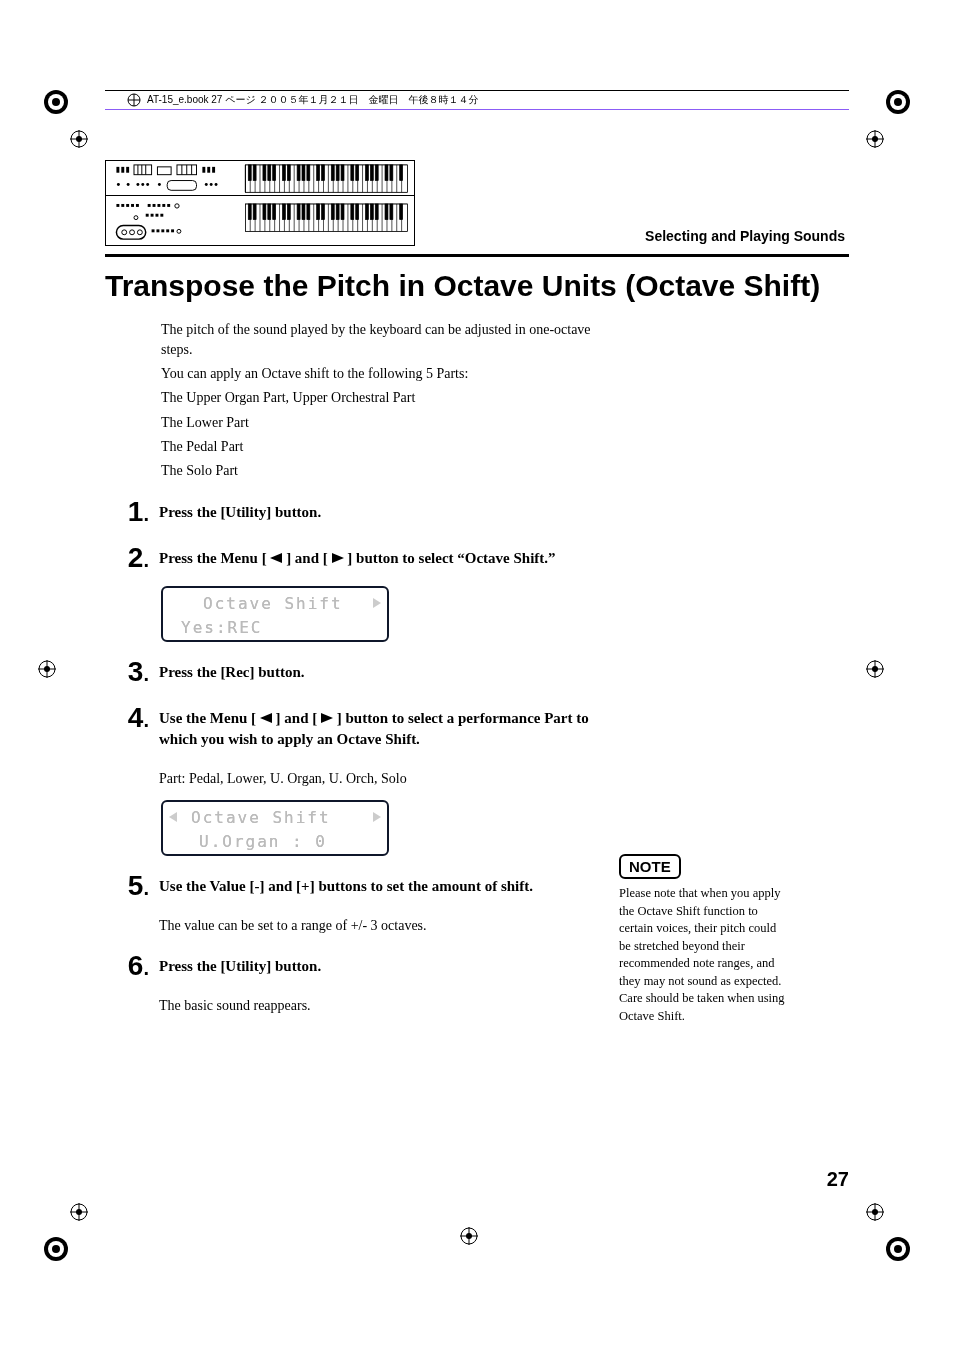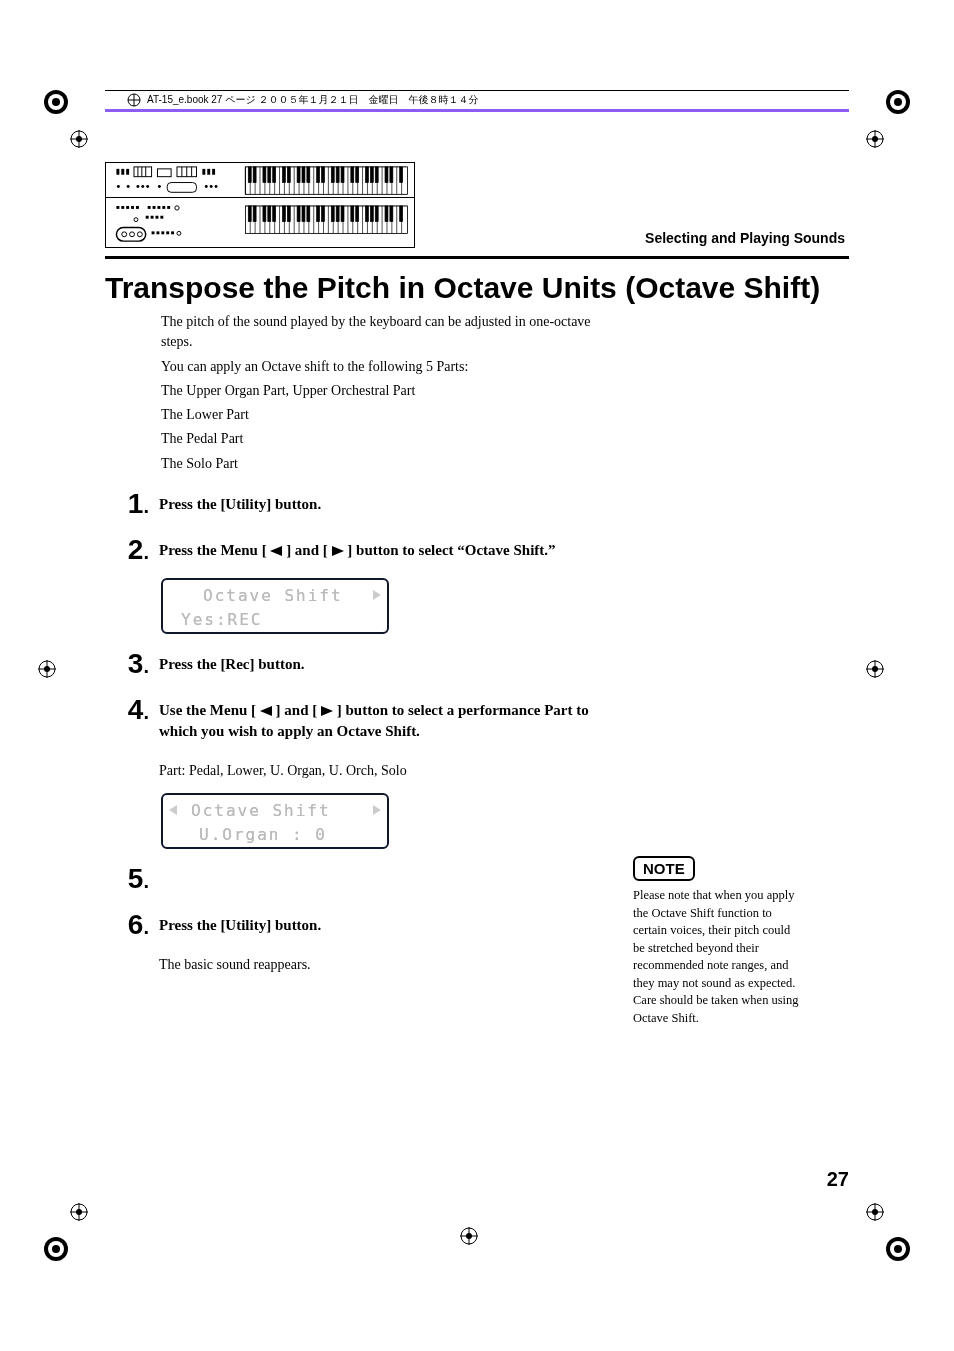--- a/index.html
+++ b/index.html
@@ -25,21 +25,21 @@
   .page {
     position: absolute;
     left: 105px;
     top: 90px;
     width: 744px;
   }
   .header-line {
     font-size: 10px;
     font-family: sans-serif;
     border-top: 1px solid #000;
-    border-bottom: 3px solid #8b5cf6;
+    border-bottom: 1px solid #8b5cf6;
     padding: 2px 0 2px 22px;
     display: flex;
     align-items: center;
     gap: 6px;
     margin-bottom: 50px;
   }
   .header-line .left-dec { width: 14px; }
   .top-row {
     display: flex;
     align-items: flex-end;
@@ -70,22 +70,22 @@
   .hr-thick { height: 3px; background: #000; margin-bottom: 12px; }
   .title {
     font-family: Arial, Helvetica, sans-serif;
     font-weight: 900;
     font-size: 30px;
     line-height: 1.1;
     margin-bottom: 8px;
   }
   .content-columns {
     display: flex;
-    gap: 28px;
-    align-items: flex-start;
+    gap: 14px;
+    align-items: center;
   }
   .main-col { width: 500px; }
   .side-col { width: 168px; padding-top: 544px; }
   .intro p {
     font-size: 14px;
     line-height: 1.45;
     margin-bottom: 4px;
     padding-left: 56px;
   }
   .step {
@@ -536,20 +536,24 @@
           </svg>
         <div class="lcd-text" style="left:28px;top:6px">  Octave Shift</div>
         <div class="lcd-text" style="left:36px;top:30px">U.Organ :    0</div>
         <svg style="position:absolute;right:6px;top:10px" width="8" height="10">
             <polygon points="0,0 0,10 8,5" fill="#ccc"></polygon>
           </svg>
       </div>
 
       <div class="step">
         <div class="step-num"><span>5</span><span class="dot">.</span></div>
+        <div class="step-body">
+          <p class="instr">Use the Value [-] and [+] buttons to set the amount of shift.</p>
+          <p class="detail">The value can be set to a range of +/- 3 octaves.</p>
+        </div>
       </div>
 
       <div class="step">
         <div class="step-num"><span>6</span><span class="dot">.</span></div>
         <div class="step-body">
           <p class="instr">Press the [Utility] button.</p>
           <p class="detail">The basic sound reappears.</p>
         </div>
       </div>
 

